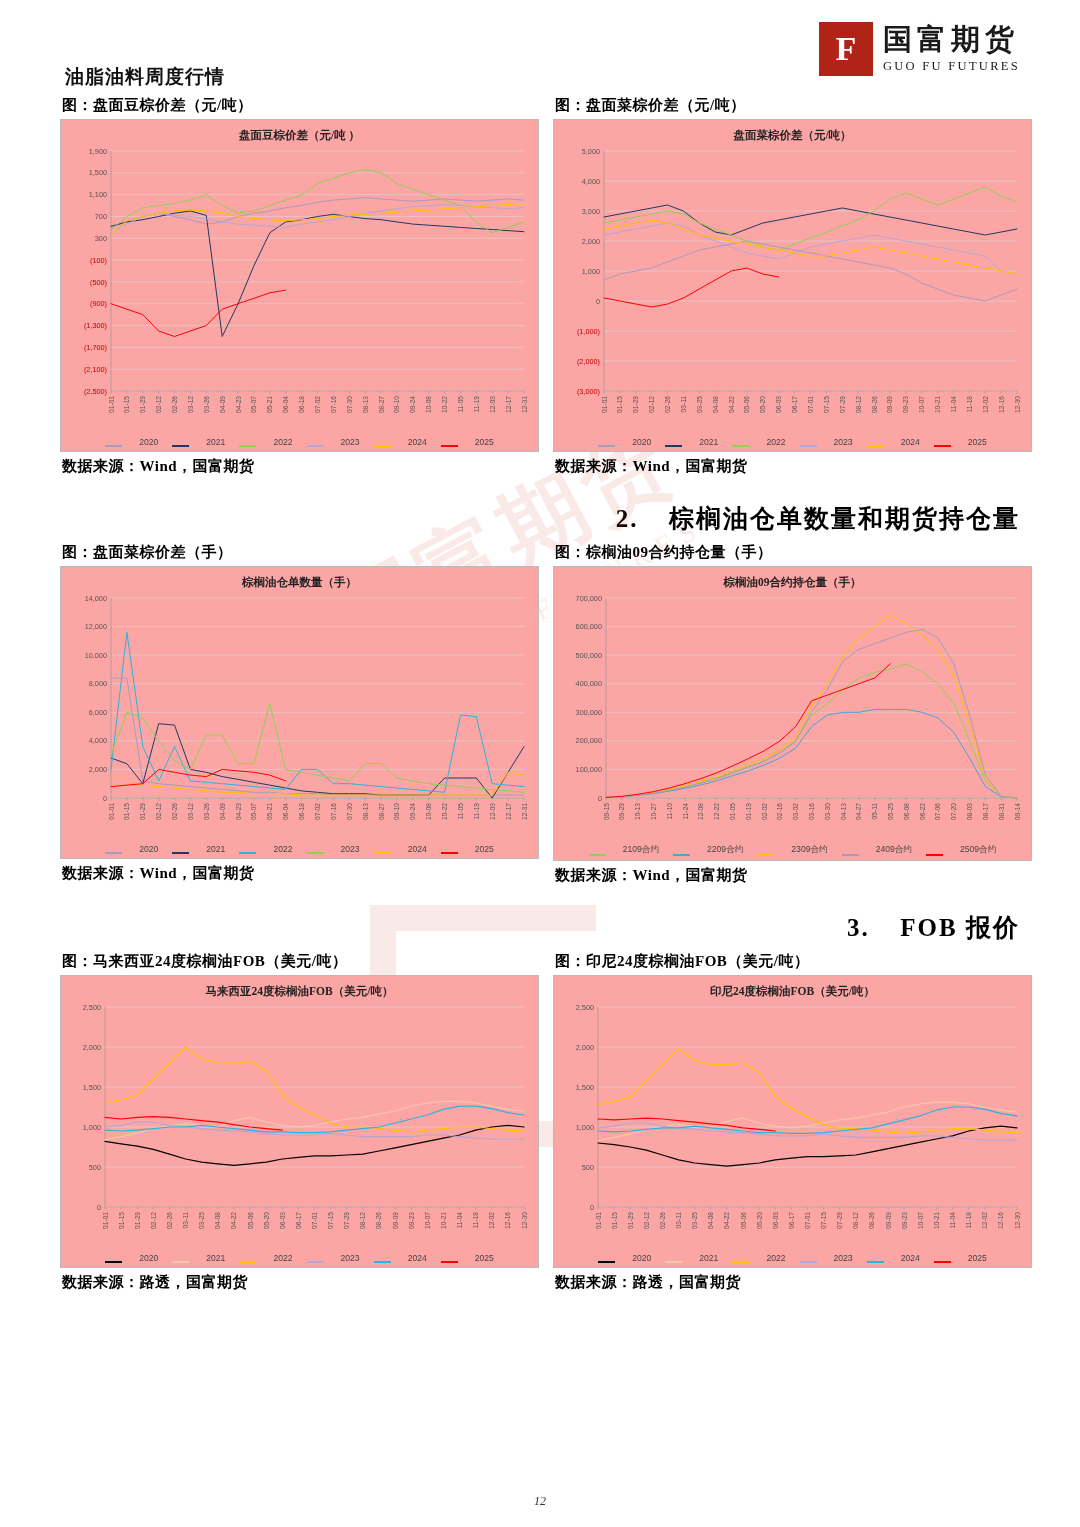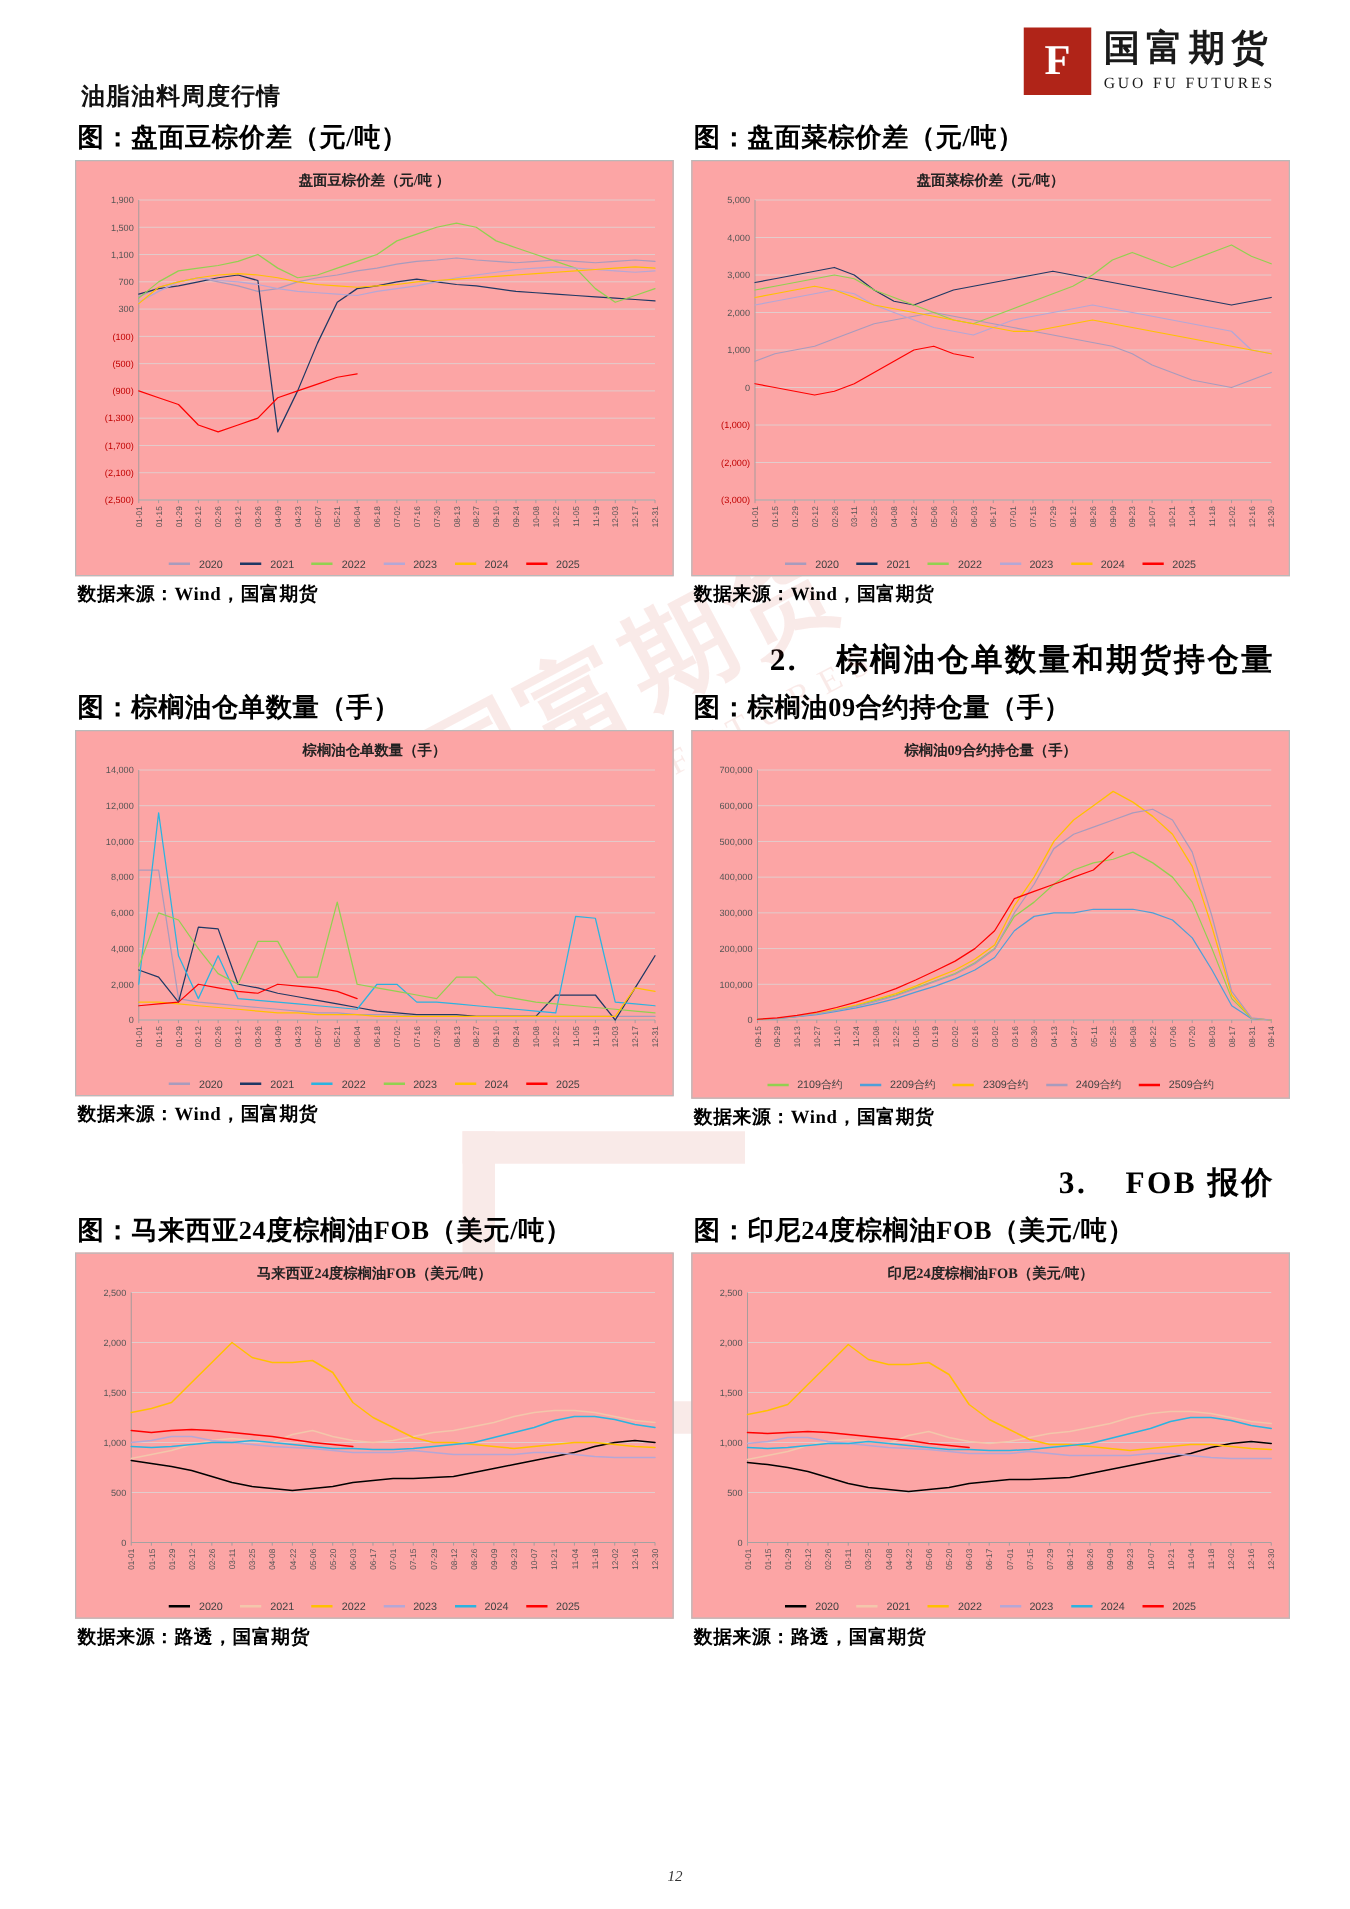--- a/index.html
+++ b/index.html
@@ -51,21 +51,21 @@
   .sec-title {
     font-size:25px; font-weight:bold; margin:26px 0 8px 5px; color:#000;
     letter-spacing:2px;
     text-align:right;
   }
 
   
   .row { display:flex; gap:14px; position:relative; z-index:2;}
   .block { width:479px; }
   .cap {
-    font-size:21px; font-weight:bold; color:#000; margin:0 0 4px 2px;
+    font-size:15px; font-weight:bold; color:#000; margin:0 0 4px 2px;
     letter-spacing:0.5px;
   }
   .chart-box {
     border:1px solid #b9b9b9;
     background:#fca5a5;
     box-sizing:border-box;
     padding:6px 4px 4px 4px;
     position:relative;
   }
   .chart-title {
@@ -76,21 +76,21 @@
     font-size:15px; font-weight:bold; margin:5px 0 0 2px; letter-spacing:0.5px; color:#000;
   }
 
   svg { display:block; }
   .axis-label { font-size:7.3px; fill:#555; font-family:"Liberation Sans", sans-serif; }
   .axis-label-red { font-size:7.3px; fill:#c00000; font-family:"Liberation Sans", sans-serif; }
   .tickx { font-size:6.6px; fill:#555; font-family:"Liberation Sans", sans-serif; }
   .grid { stroke:#d9d9d9; stroke-width:0.6; }
   .axisline { stroke:#9a9a9a; stroke-width:0.7; }
   .legend { display:flex; justify-content:center; gap:14px; margin-top:2px; flex-wrap:wrap;}
-  .legend-item { display:flex; align-items:center; gap:7px; font-size:8.6px; color:#444;
+  .legend-item { display:flex; align-items:flex-end; gap:17px; font-size:8.6px; color:#444;
      font-family:"Liberation Sans", sans-serif;}
   .legend-swatch { width:17px; height:2.4px; display:inline-block; }
   .pageno { position:absolute; bottom:18px; left:0; width:100%; text-align:center;
     font-size:12px; color:#333; font-family:"Liberation Serif", serif;font-style:italic;}
 </style>
 </head>
 <body>
 
 <div class="page">
 
@@ -354,21 +354,21 @@
   </div>
 
   <div class="sec-title">
     <span>2.</span>
     <span style="display:inline-block;width:14px"></span>
     <span>棕榈油仓单数量和期货持仓量</span>
   </div>
 
   <div class="row">
     <div class="block">
-      <div class="cap">图：棕榈油仓单数量（手）</div>
+      <div class="cap">图：盘面菜棕价差（手）</div>
       <div class="chart-box">
         <div class="chart-title">棕榈油仓单数量（手）</div>
         <svg id="svg-warehouse" width="469" height="250">
             <line x1="46" y1="6" x2="459" y2="6" class="grid"></line>
             <text x="42" y="8.6" text-anchor="end" class="axis-label">14,000</text>
             <line x1="46" y1="34.57142857142857" x2="459" y2="34.57142857142857" class="grid"></line>
             <text x="42" y="37.17142857142857" text-anchor="end" class="axis-label">12,000</text>
             <line x1="46" y1="63.142857142857146" x2="459" y2="63.142857142857146" class="grid"></line>
             <text x="42" y="65.74285714285715" text-anchor="end" class="axis-label">10,000</text>
             <line x1="46" y1="91.71428571428571" x2="459" y2="91.71428571428571" class="grid"></line>

